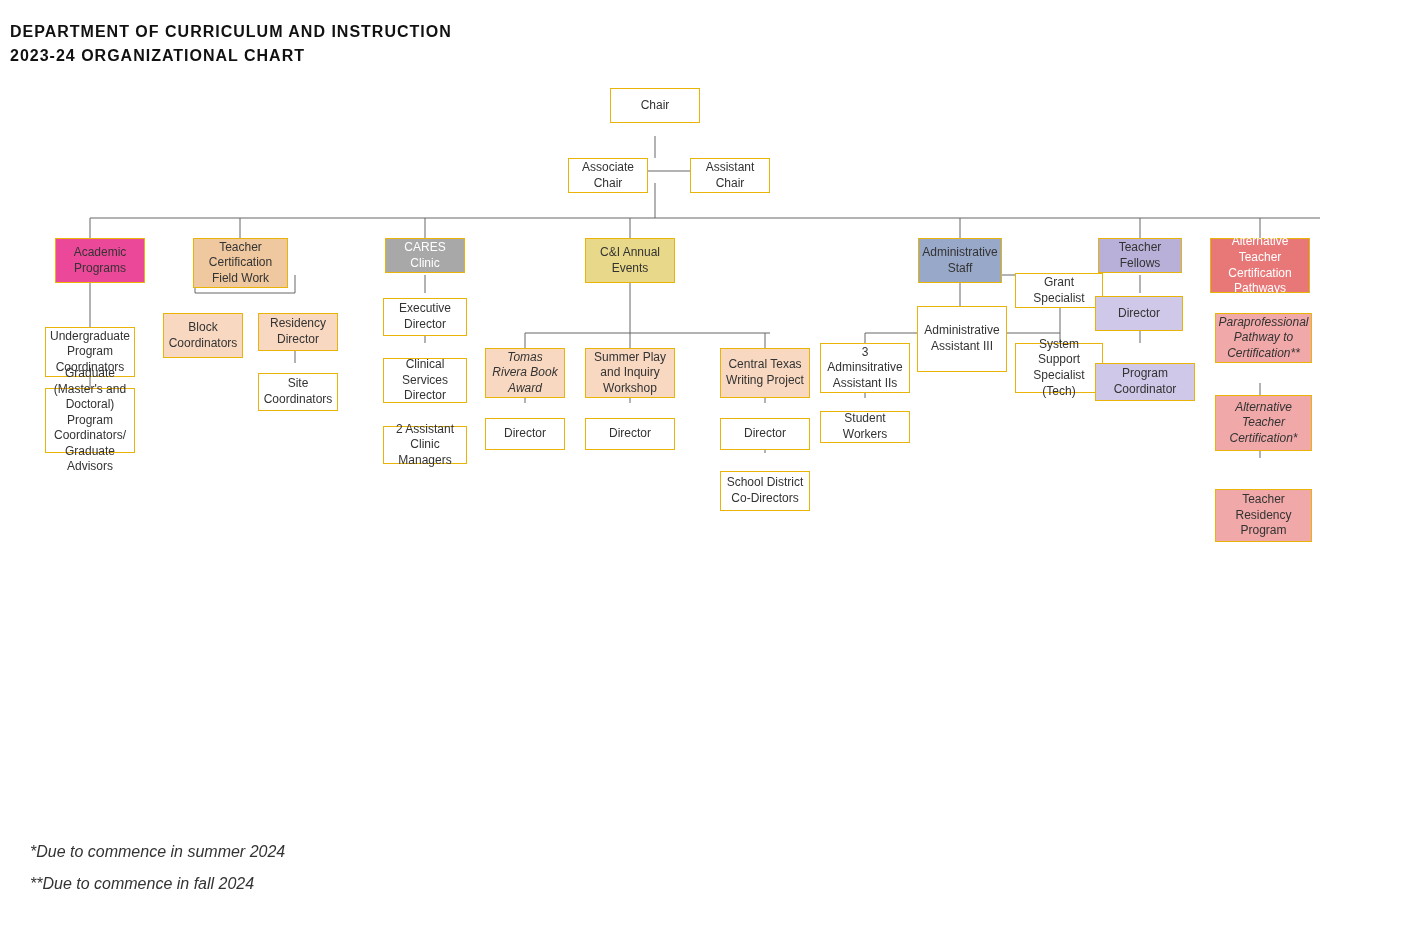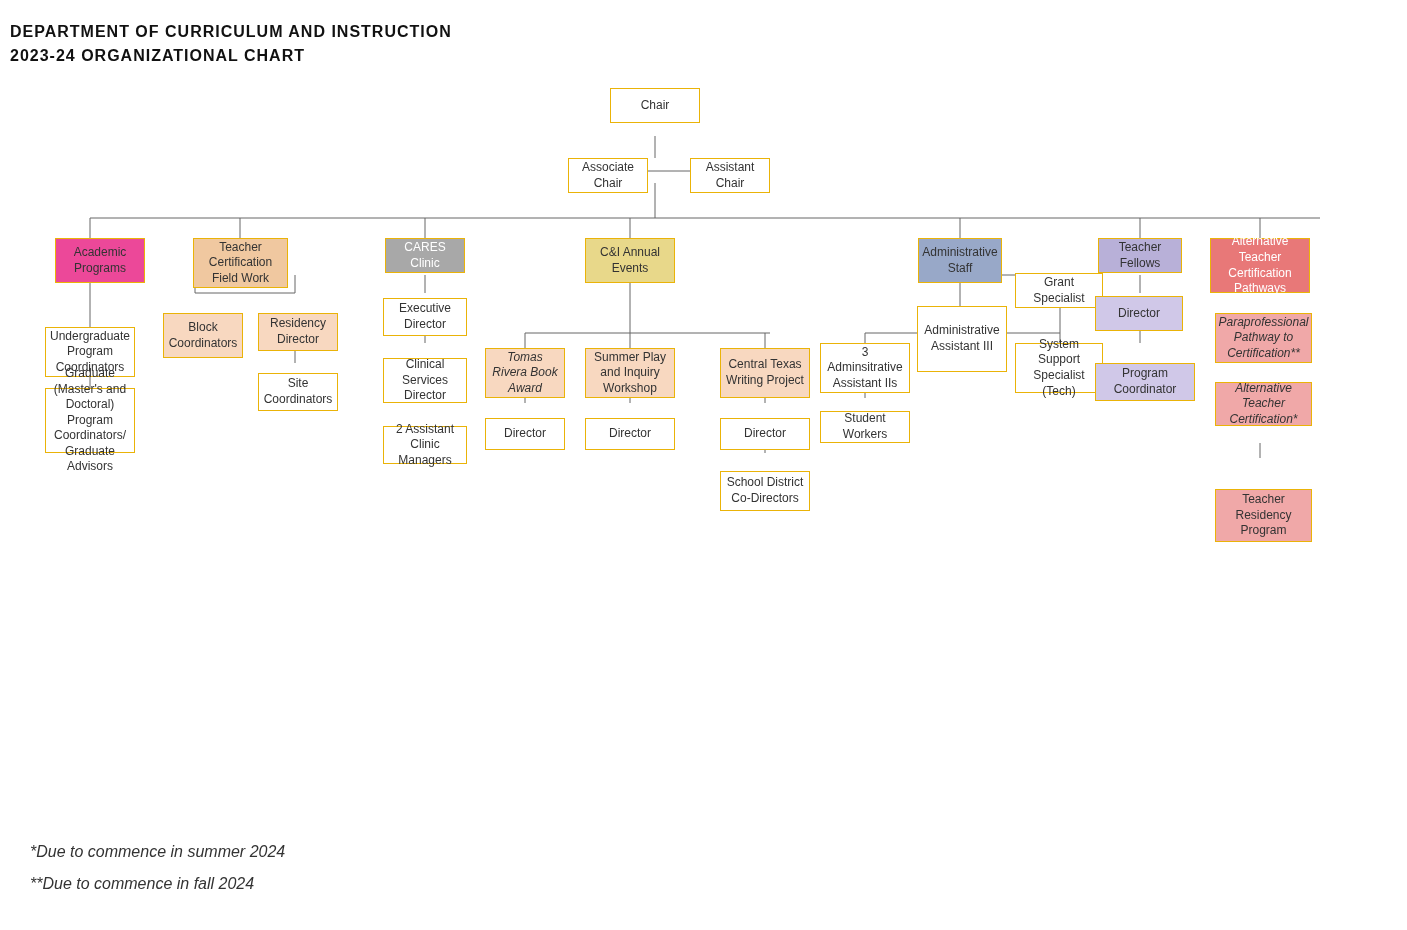--- a/index.html
+++ b/index.html
@@ -291,21 +291,21 @@
     </div>
 
     <div class="node node-light-lavender" style="left:1085px; top:278px; width:100px; height:38px;margin-top:7px;">
       <span>Program Coordinator</span>
     </div>
 
     <div class="node node-light-pink" style="left:1205px; top:235px; width:97px; height:50px; font-style:italic;">
       <span>Paraprofessional Pathway to Certification**</span>
     </div>
 
-    <div class="node node-light-pink" style="left:1205px; top:304px; width:97px; height:44px; font-style:italic;">
+    <div class="node node-light-pink" style="left:1205px; top:317px; width:97px; height:56px; font-style:italic;">
       <span>Alternative Teacher Certification*</span>
     </div>
 
     <div class="node node-light-pink" style="left:1205px; top:375px; width:97px; height:53px;margin-top:36px;">
       <span>Teacher Residency Program</span>
     </div>
 
   </div>
 
   <div class="footnotes">

